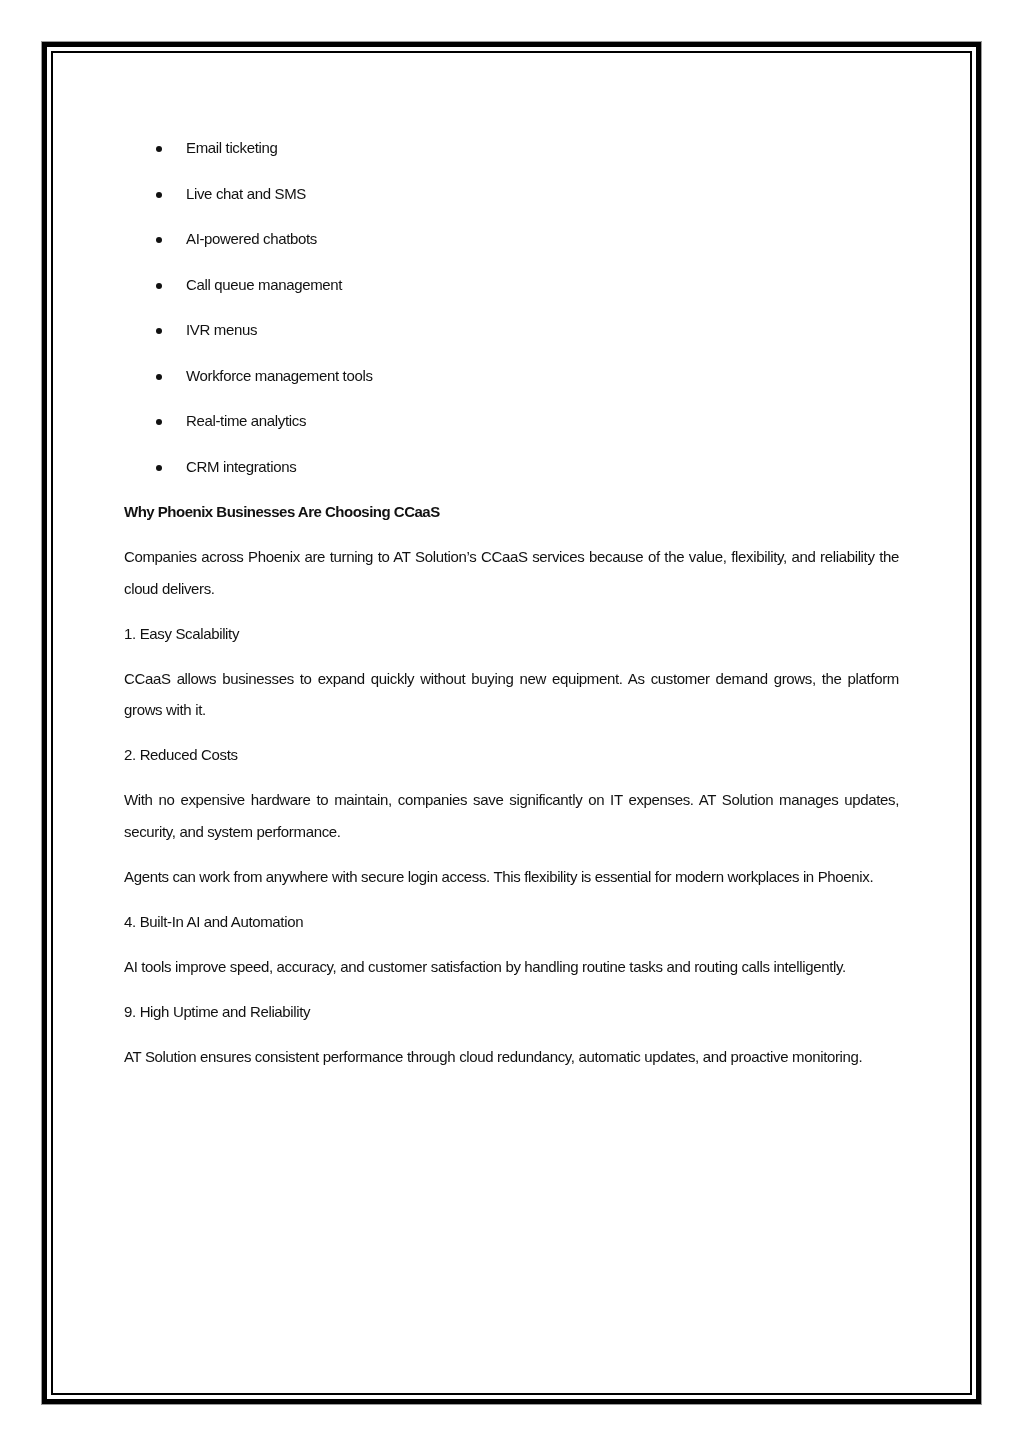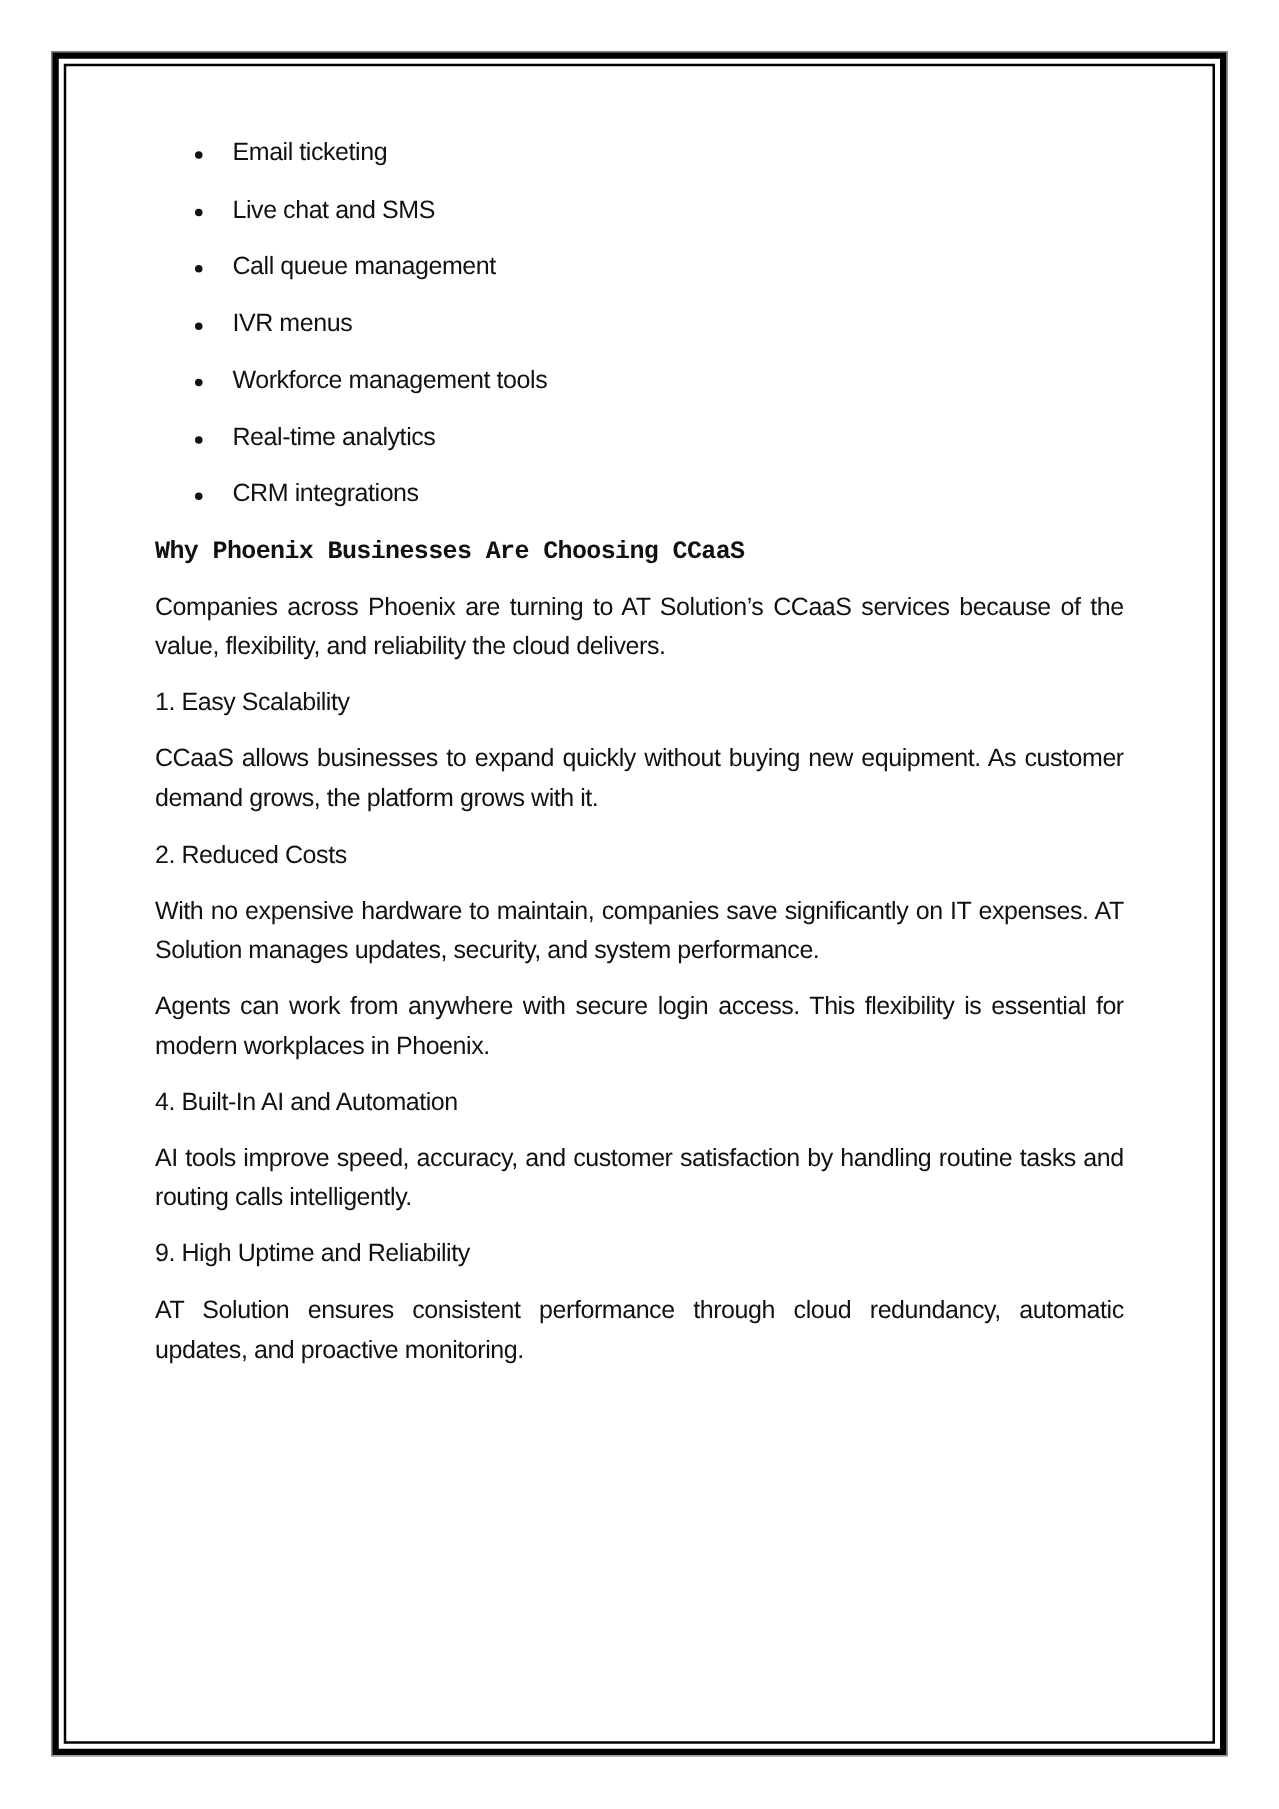--- a/index.html
+++ b/index.html
@@ -7,43 +7,44 @@
     body { position: relative; font-family: "Liberation Sans", sans-serif; color: #111111; }
     .border-outer {
       position: absolute; left: 41px; top: 41px; width: 941px; height: 1364px;
       border: 6px solid #000000; outline: 1px solid #9a9a9a; outline-offset: -1px;
     }
     .border-inner {
       position: absolute; left: 51px; top: 51px; width: 921px; height: 1344px;
       border: 2px solid #000000;
     }
     .content {
-      position: absolute; left: 124px; top: 107px; width: 775px;
-      font-size: 20px; line-height: 31.5px; letter-spacing: -0.35px;
+      position: absolute; left: 124px; top: 132px; width: 775px;
+      font-size: 15px; line-height: 31.5px; letter-spacing: -0.35px;
     }
     .bullets { list-style: none; }
     .bullets li { position: relative; padding-left: 62px; height: 45.5px; }
     .bullets li .dot {
       position: absolute; left: 32px; top: 14px; width: 6px; height: 6px;
       border-radius: 50%; background: #111111;
     }
     p { text-align: justify; margin-bottom: 13.5px; }
-    p.heading { font-weight: bold; letter-spacing: -0.5px; font-family: Liberation Mono, monospace; }
+    p.heading { font-weight: bold; letter-spacing: -0.5px; }
     .bullets { margin-bottom: 0; }
   </style>
 </head>
 <body>
 
 <div class="border-outer"></div>
 <div class="border-inner"></div>
 
 <div class="content">
   <ul class="bullets">
     <li><span class="dot"></span><span>Email ticketing</span></li>
     <li><span class="dot"></span><span>Live chat and SMS</span></li>
+    <li><span class="dot"></span><span>AI-powered chatbots</span></li>
     <li><span class="dot"></span><span>Call queue management</span></li>
     <li><span class="dot"></span><span>IVR menus</span></li>
     <li><span class="dot"></span><span>Workforce management tools</span></li>
     <li><span class="dot"></span><span>Real-time analytics</span></li>
     <li><span class="dot"></span><span>CRM integrations</span></li>
   </ul>
 
   <p class="heading">Why Phoenix Businesses Are Choosing CCaaS</p>
   <p>Companies across Phoenix are turning to AT Solution’s CCaaS services because of the value, flexibility, and reliability the cloud delivers.</p>
 

